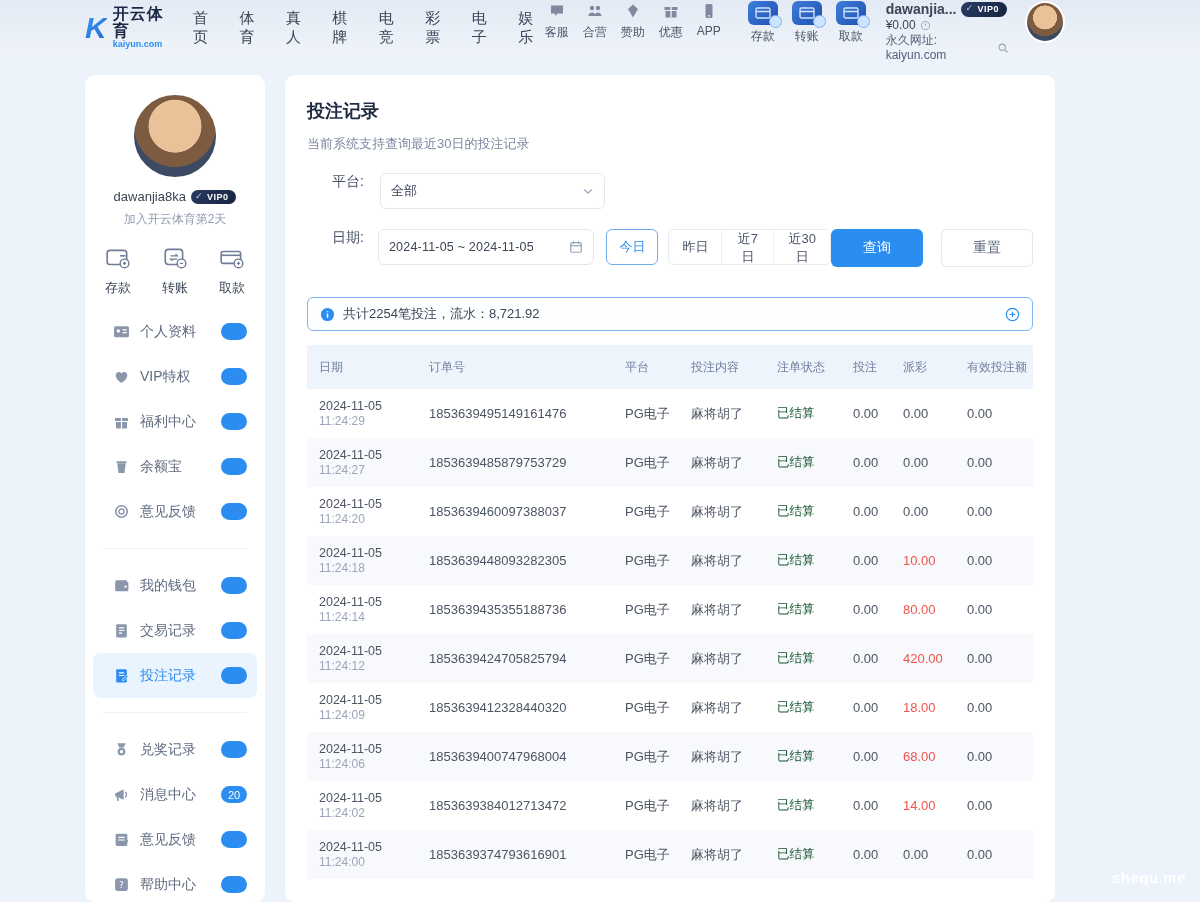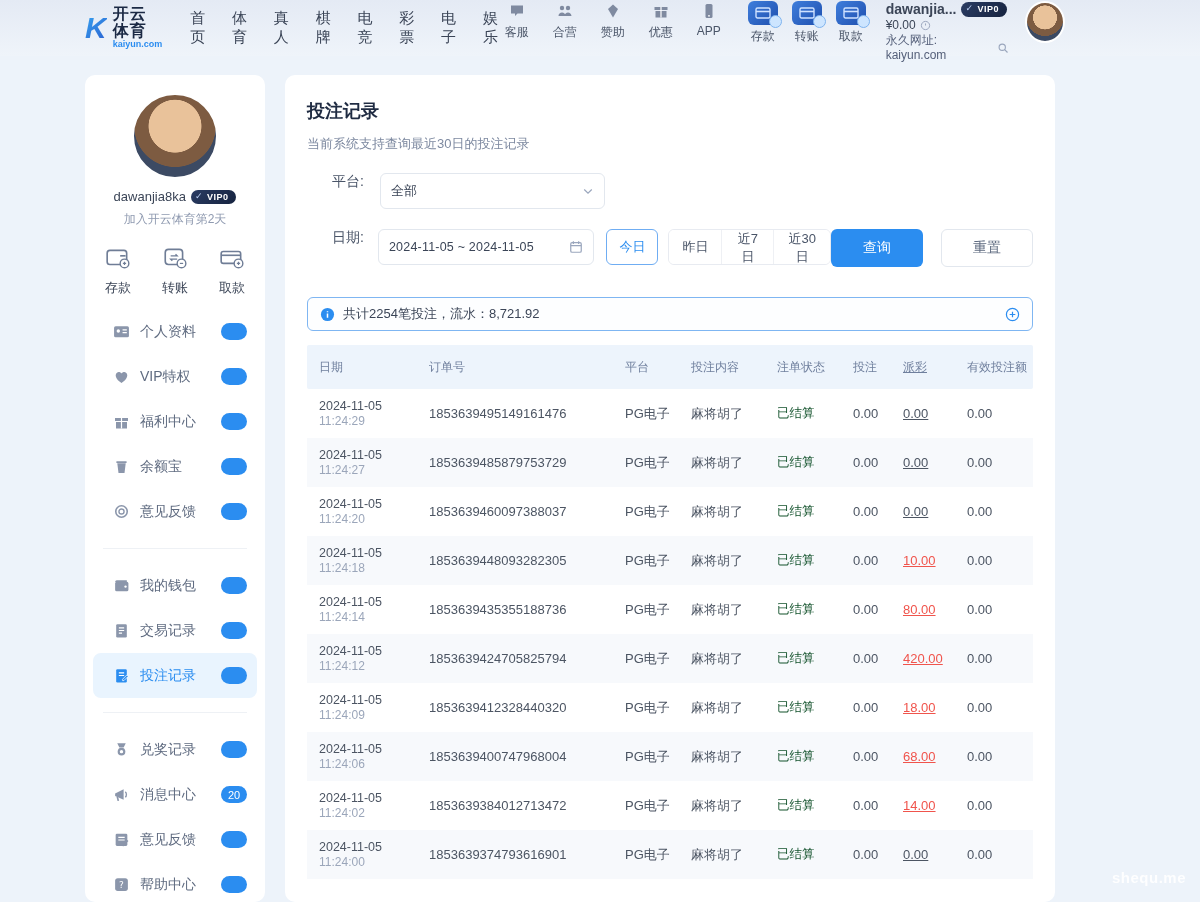--- a/index.html
+++ b/index.html
@@ -98,21 +98,21 @@
   .thead .th { font-size:12px; color:#6f7f9d; }
   .trow { display:flex; align-items:center; height:49px; }
   .trow:nth-child(even) { background:#f7f9fc; }
   .th, .td { padding-left:12px; }
   .c-date  { width:110px; }
   .c-order { width:196px; }
   .c-plat  { width:66px; }
   .c-cont  { width:86px; }
   .c-stat  { width:76px; }
   .c-bet   { width:50px; }
-  .c-pay   { width:64px;text-decoration:underline; }
+  .c-pay   { width:64px; }
   .c-valid { flex:1; }
   .td { font-size:13px; color:#4c5563; }
   .cell-date-l1 { display:block; font-size:12.5px; color:#4c5563; line-height:15px; }
   .cell-date-l2 { display:block; font-size:12px; color:#9ba6ba; line-height:15px; }
   .td.status { color:#14532d; font-size:12.5px; }
   .td.red { color:#f0544c; }
   
   .pagination { display:flex; justify-content:flex-end; align-items:center; gap:7px; margin-top:24px; }
   .page-btn { min-width:28px; height:28px; border-radius:4px; background:#f5f7fa; border:none;
     color:#5f6b80; font-size:13px; cursor:pointer; display:flex; align-items:center; justify-content:center; padding:0 6px; }
@@ -137,21 +137,21 @@
         <a href="#" class="nav-link">首页</a>
         <a href="#" class="nav-link">体育</a>
         <a href="#" class="nav-link">真人</a>
         <a href="#" class="nav-link">棋牌</a>
         <a href="#" class="nav-link">电竞</a>
         <a href="#" class="nav-link">彩票</a>
         <a href="#" class="nav-link">电子</a>
         <a href="#" class="nav-link">娱乐</a>
       </nav>
     <div class="hdr-right">
-      <div style="display:flex;gap:14px;">
+      <div style="display:flex;gap:4px;">
           <div class="qa">
     <span class="qa-icon">
               <svg width="18" height="16" viewBox="0 0 16 16">
                 <path d="M2 2.5h12v8H8.5L6 13v-2.5H2z" fill="currentColor"></path>
               </svg>
             </span>
     <span class="qa-label">客服</span>
   </div>
           <div class="qa">
     <span class="qa-icon">

